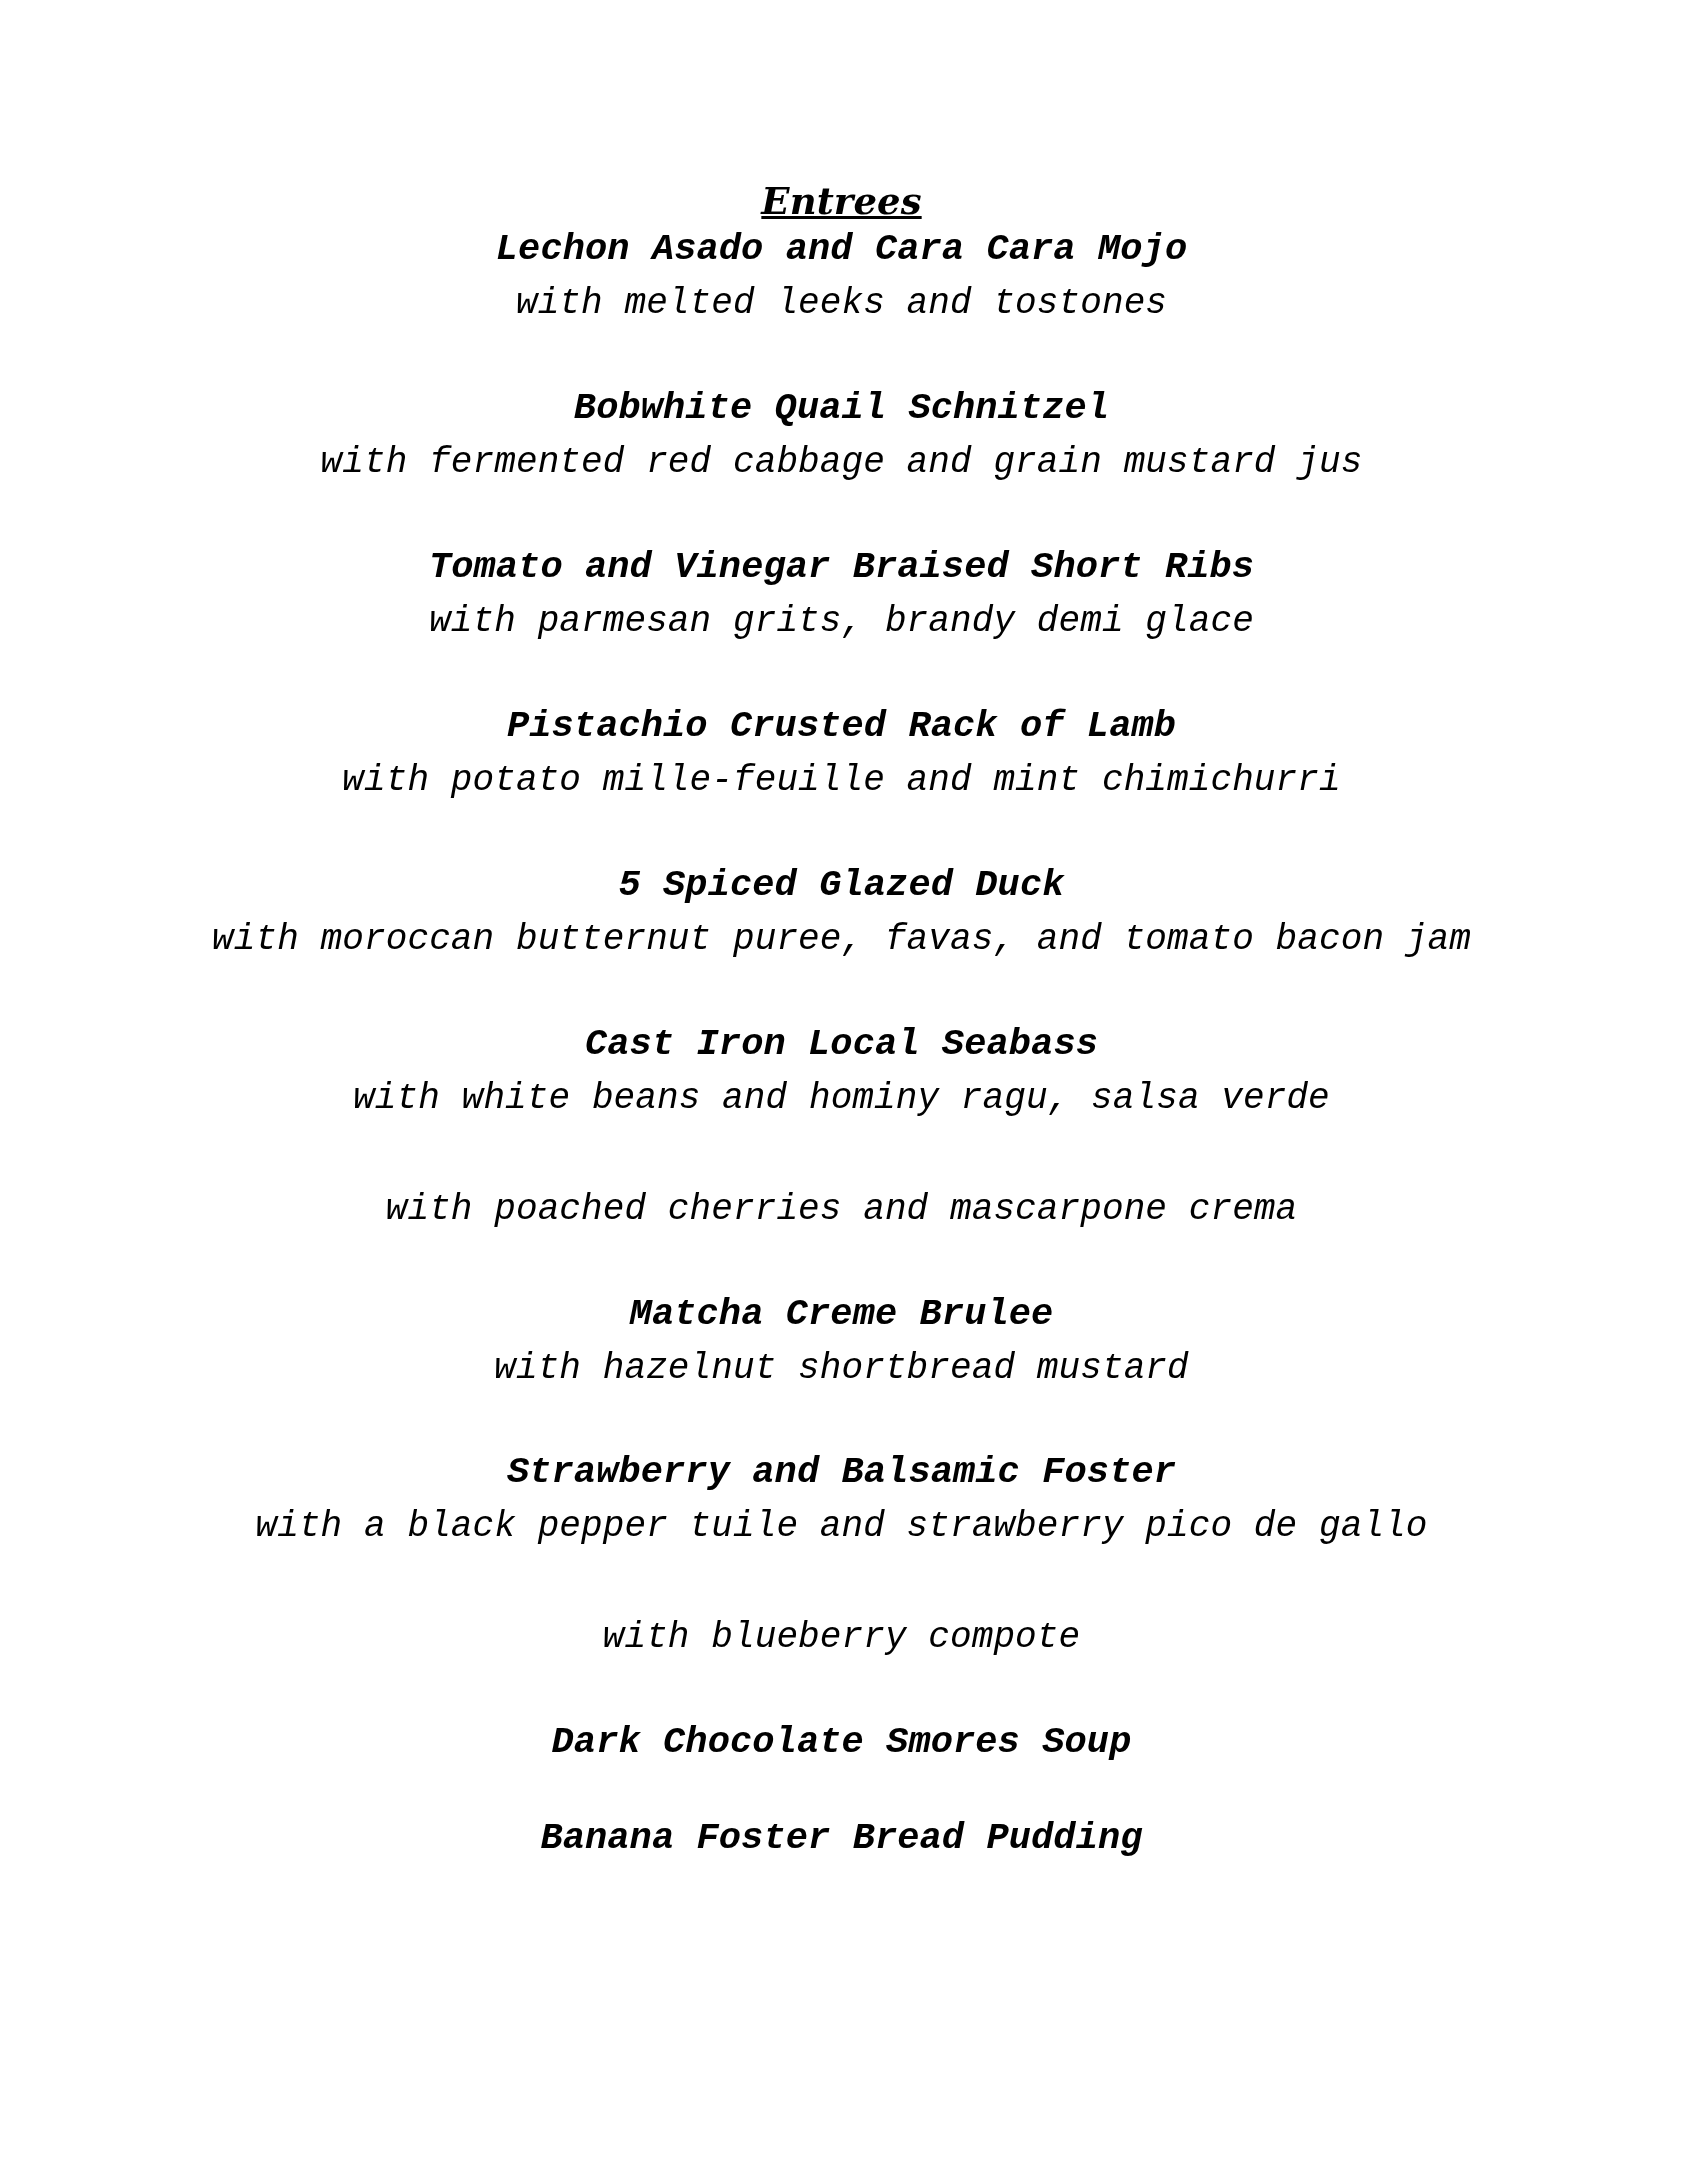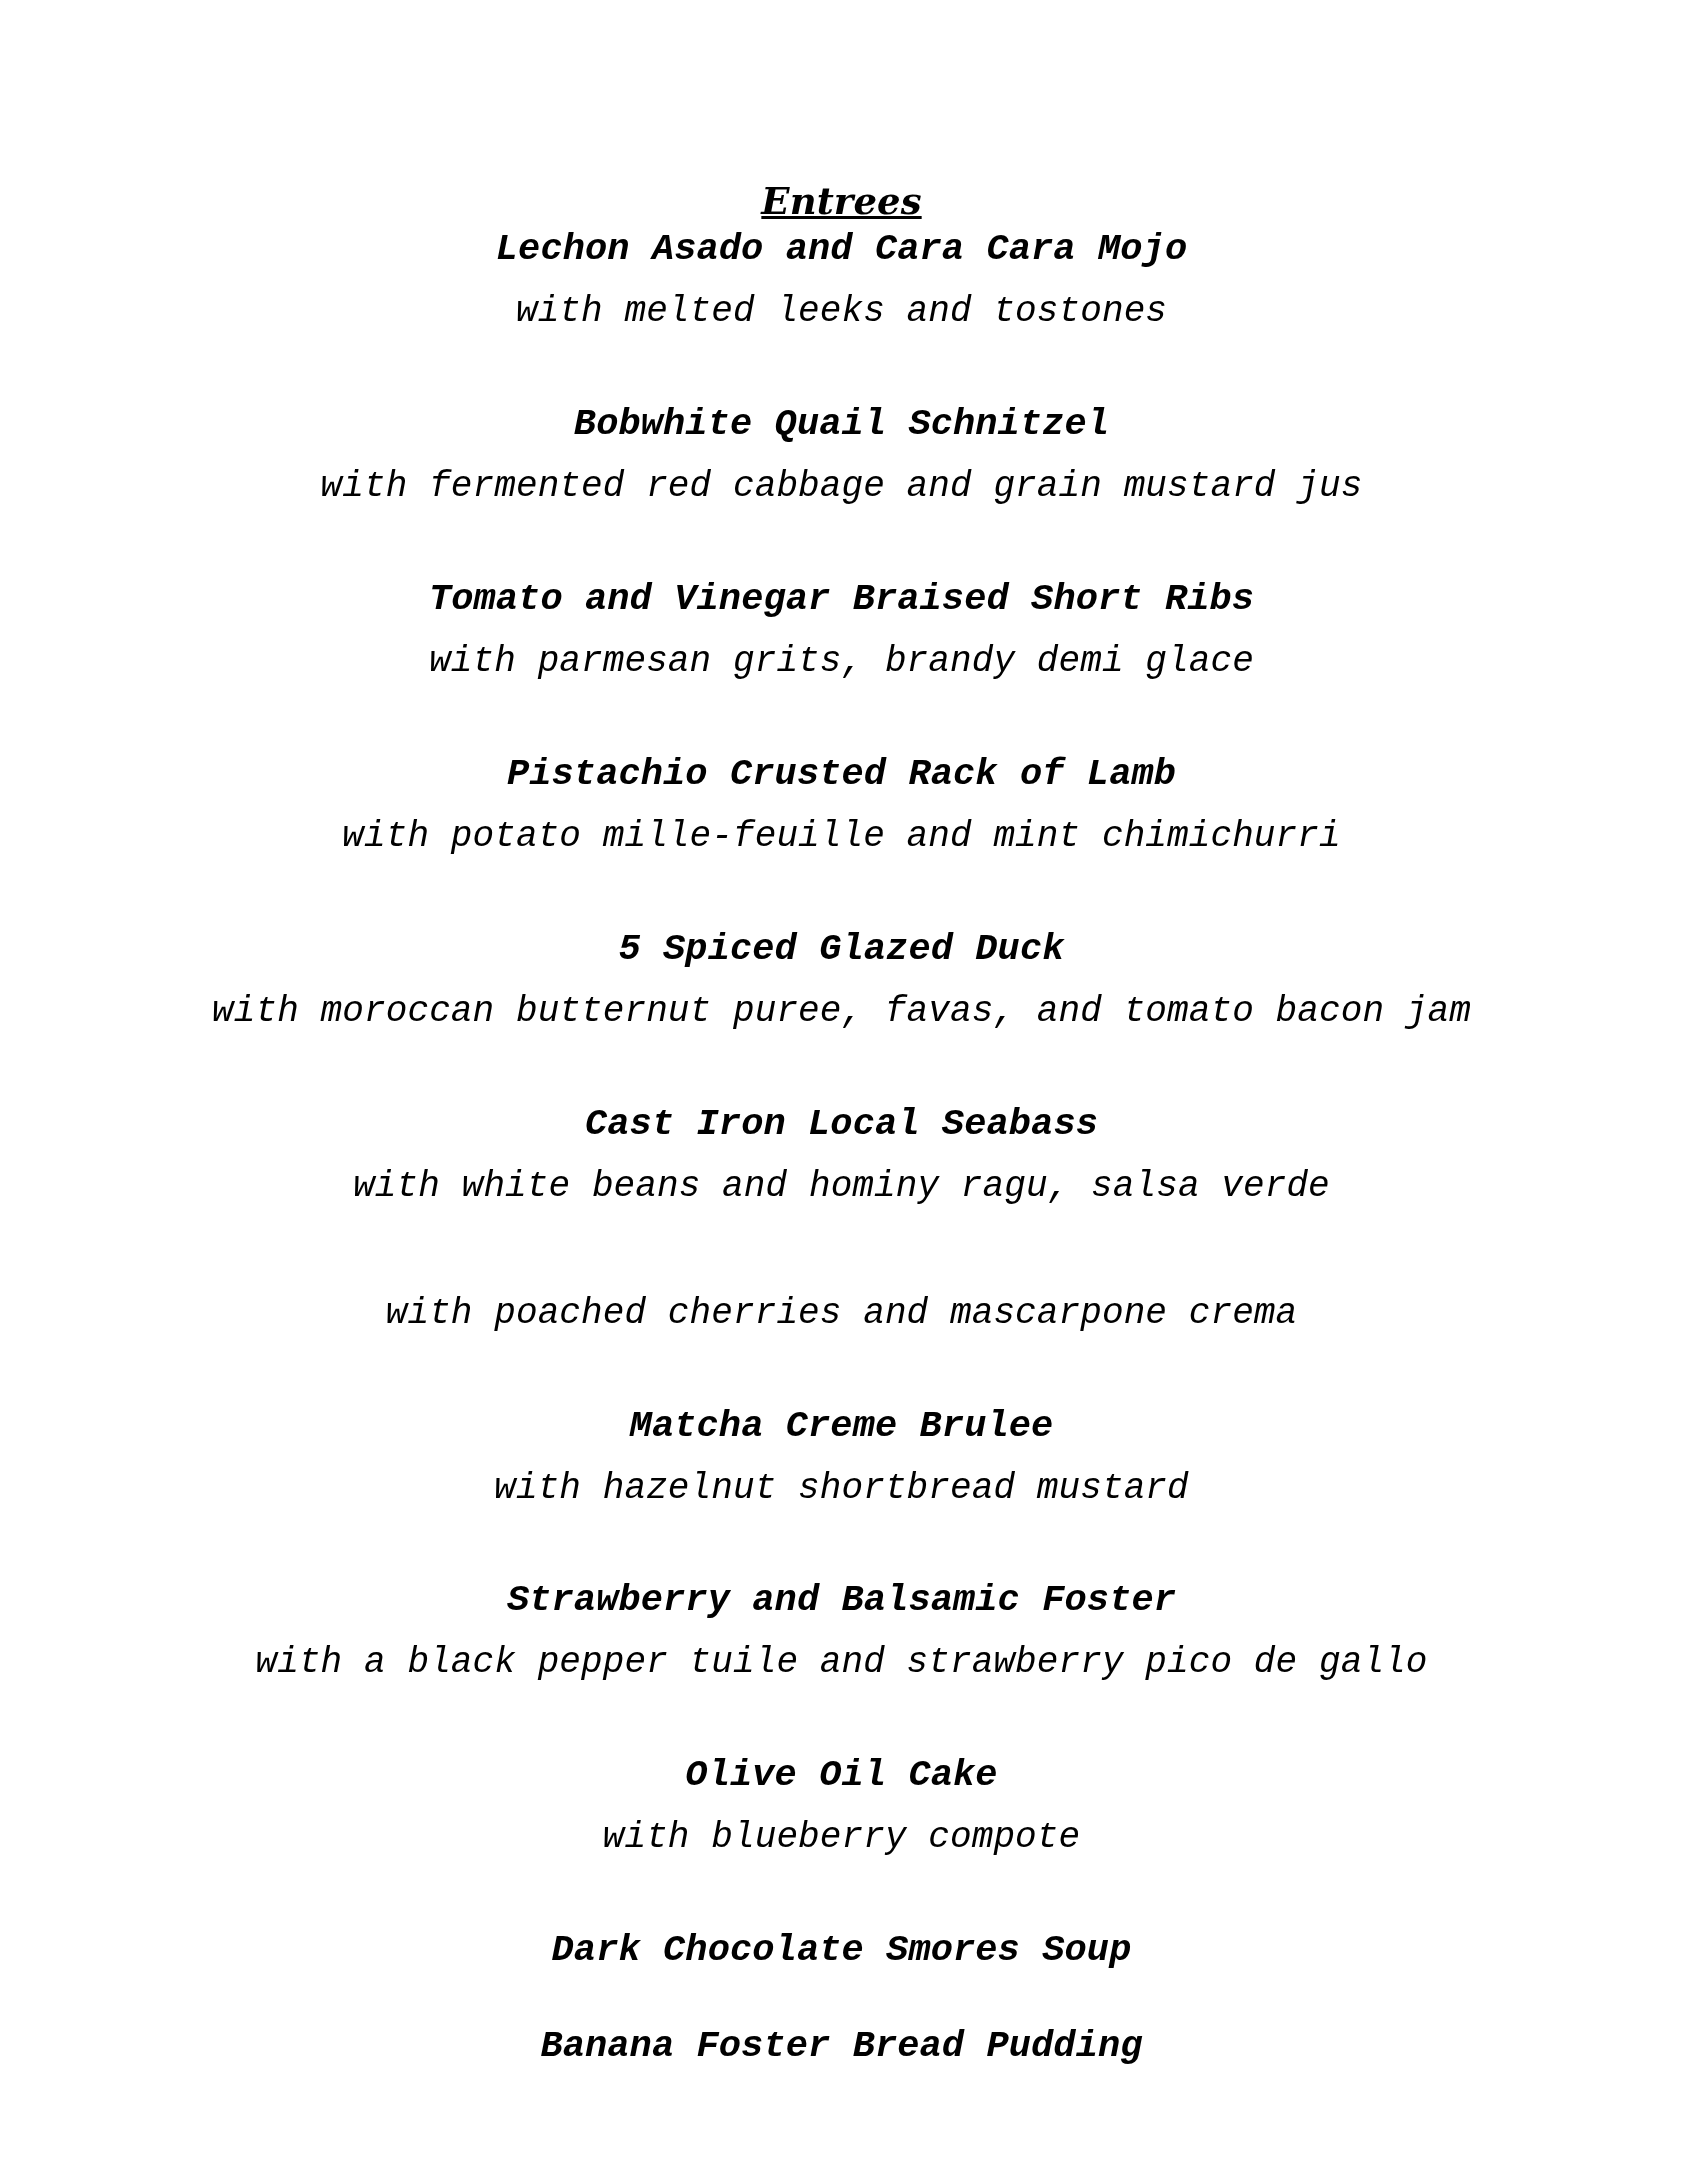--- a/index.html
+++ b/index.html
@@ -43,21 +43,21 @@
     font-size: 37px;
     line-height: 1.30;
     margin: 0;
     letter-spacing: 0.1px;
   }
   .item-desc {
     font-style: italic;
     font-weight: 400;
     font-size: 36px;
     line-height: 1.30;
-    margin: 16px;
+    margin: 8px;
     letter-spacing: 0.1px;
   }
   .spacer {
     height: 48px;
   }
 </style>
 </head>
 <body>
 
 <div class="page">
@@ -122,21 +122,20 @@
     <div class="spacer"></div>
 
     <div class="item">
       <div class="item-name">Strawberry and Balsamic Foster</div>
       <div class="item-desc">with a black pepper tuile and strawberry pico de gallo</div>
     </div>
 
     <div class="spacer"></div>
 
     <div class="item">
-      <div class="item-name">Olive Oil Cake</div>
       <div class="item-desc">with blueberry compote</div>
     </div>
 
     <div class="spacer"></div>
 
     <div class="item">
       <div class="item-name">Dark Chocolate Smores Soup</div>
     </div>
 
     <div class="spacer"></div>

